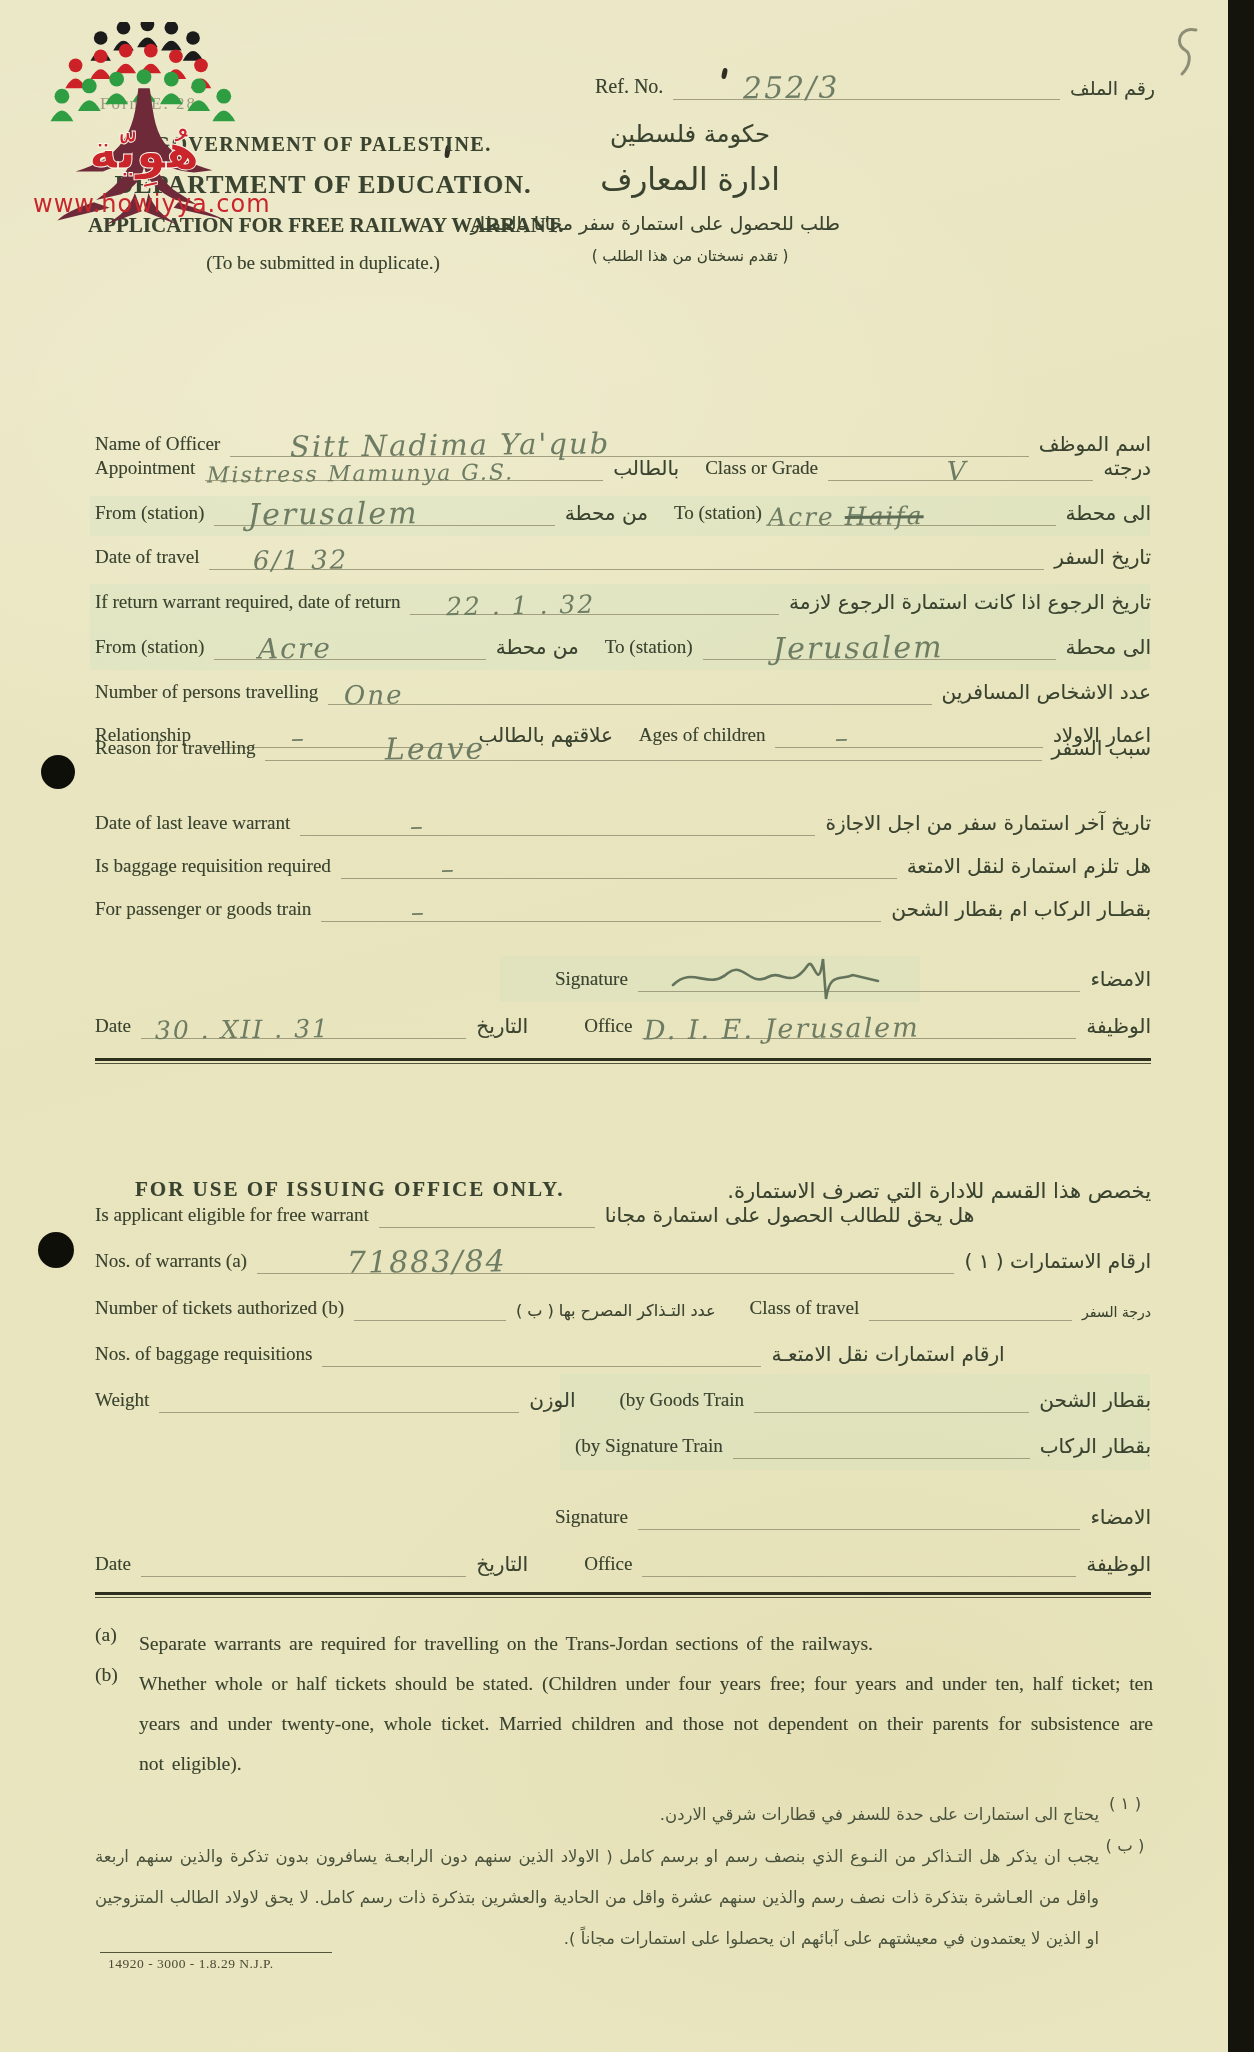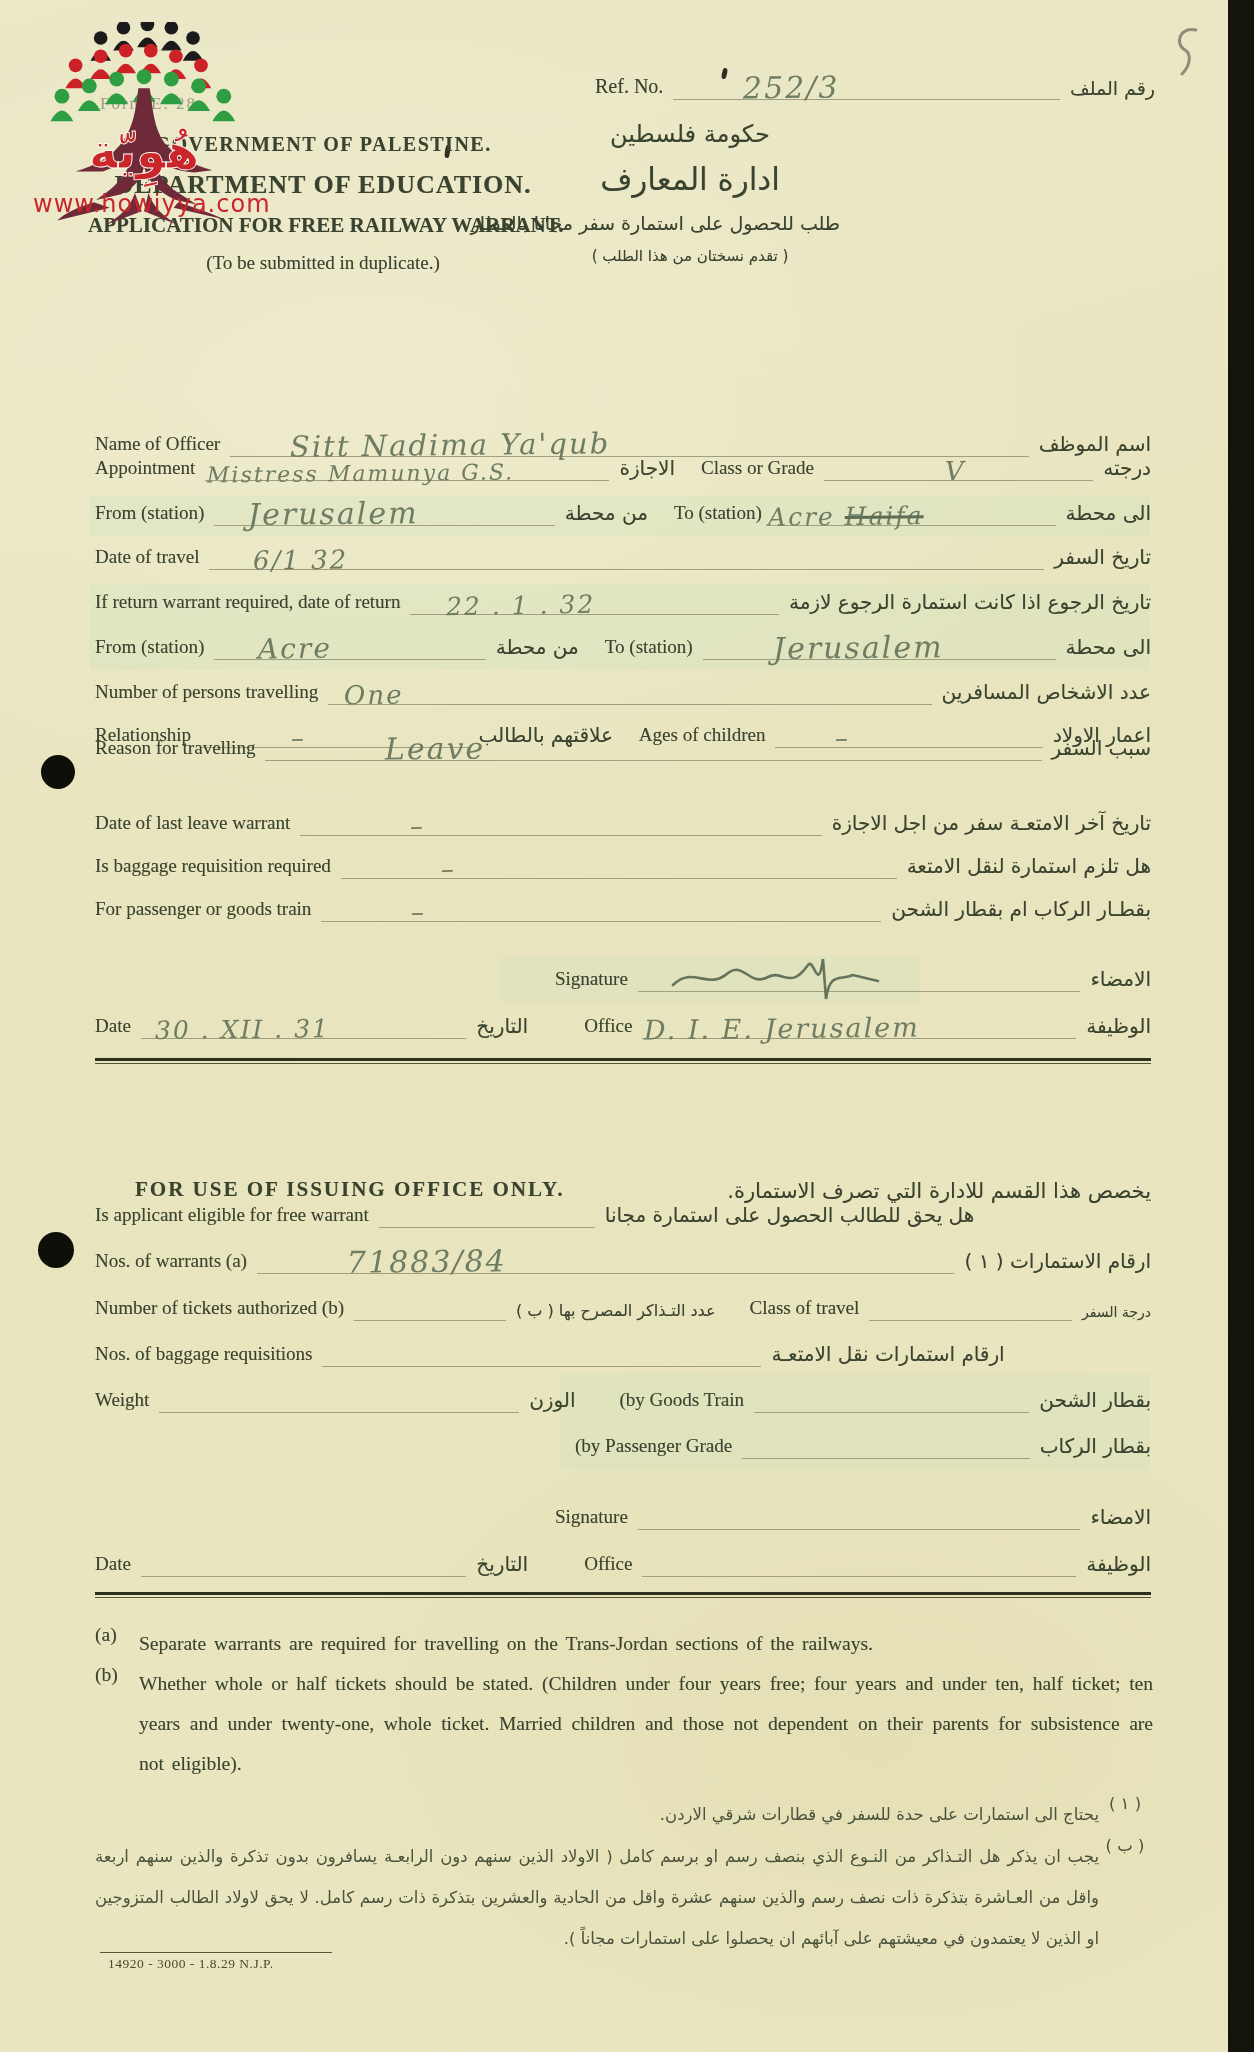--- a/index.html
+++ b/index.html
@@ -223,21 +223,21 @@
       <span class="hw" style="left:60px;font-size:29px;">Sitt Nadima Ya'qub</span>
     </span>
   <span class="ar">اسم الموظف</span>
 </div>
 
 <div class="row" style="top:447px;">
   <span class="en">Appointment</span>
   <span class="line" style="flex:1.5;">
       <span class="hw" style="left:2px;font-size:22px;">Mistress Mamunya G.S.</span>
     </span>
-  <span class="ar">الاجازة</span>
+  <span class="ar">بالطالب</span>
   <span class="gap"></span>
   <span class="en">Class  or  Grade</span>
   <span class="line">
       <span class="hw" style="left:45%;font-size:26px;">V</span>
     </span>
   <span class="ar">درجته</span>
 </div>
 
 <div class="row" style="top:492px;">
   <span class="en">From  (station)</span>
@@ -311,21 +311,21 @@
       <span class="hw" style="left:120px;font-size:30px;">Leave</span>
     </span>
   <span class="ar">سبب السفر</span>
 </div>
 
 <div class="row" style="top:802px;">
   <span class="en">Date  of  last  leave  warrant</span>
   <span class="line">
       <span class="hw" style="left:110px;font-size:26px;">–</span>
     </span>
-  <span class="ar">تاريخ آخر الامتعـة سفر من اجل الاجازة</span>
+  <span class="ar">تاريخ آخر استمارة سفر من اجل الاجازة</span>
 </div>
 
 <div class="row" style="top:845px;">
   <span class="en">Is  baggage  requisition  required</span>
   <span class="line">
       <span class="hw" style="left:100px;font-size:26px;">–</span>
     </span>
   <span class="ar">هل تلزم استمارة لنقل الامتعة</span>
 </div>
 
@@ -403,21 +403,21 @@
   <span class="en">Weight</span>
   <span class="line" style="flex:0.85;"></span>
   <span class="ar">الوزن</span>
   <span class="gap" style="width:44px;"></span>
   <span class="en">(by  Goods  Train</span>
   <span class="line" style="flex:0.65;"></span>
   <span class="ar">بقطار الشحن</span>
 </div>
 
 <div class="row" style="top:1425px;left:575px;width:576px;">
-  <span class="en">(by  Passenger  Grade</span>
+  <span class="en">(by  Signature  Train</span>
   <span class="line"></span>
   <span class="ar">بقطار الركاب</span>
 </div>
 
 <div class="row" style="top:1496px;left:555px;width:596px;">
   <span class="en">Signature</span>
   <span class="line"></span>
   <span class="ar">الامضاء</span>
 </div>
 

